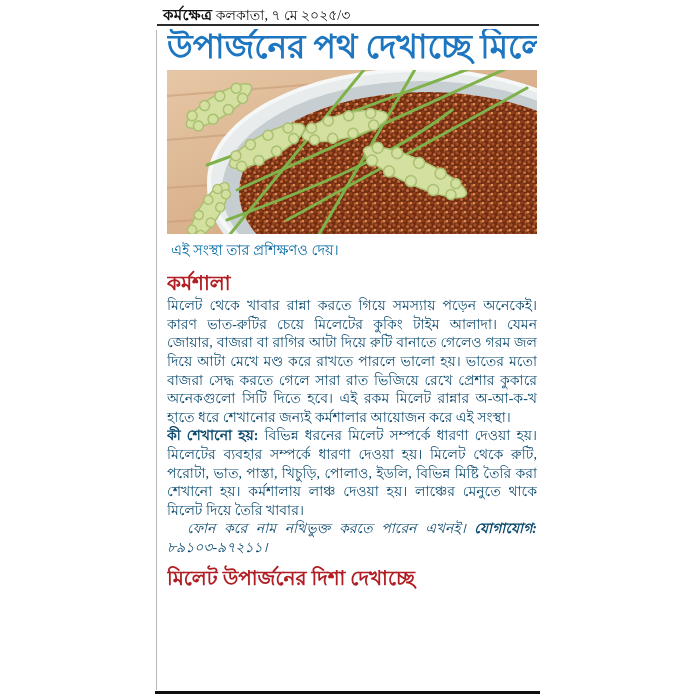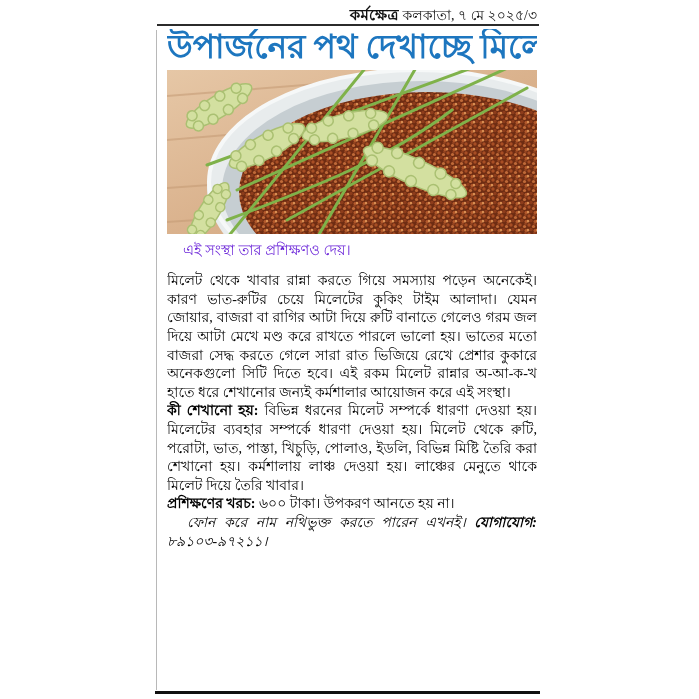--- a/index.html
+++ b/index.html
@@ -3,41 +3,41 @@
 <meta charset="utf-8">
 <style>
   html,body{margin:0;padding:0;}
   body{
     width:699px;height:699px;position:relative;background:#ffffff;
     font-family:"Liberation Serif","DejaVu Serif",serif;color:#1a1a1a;
     overflow:hidden;
   }
   .masthead{
     position:absolute;left:163px;top:3px;width:374px;
-    text-align:right;font-size:14px;color:#111;white-space:nowrap;
+    text-align:left;font-size:14px;color:#111;white-space:nowrap;
   }
   .masthead .logo{font-weight:bold;font-size:15px;letter-spacing:.3px;}
   .top-rule{position:absolute;left:157px;top:24px;width:382px;height:2px;background:#2b2b2b;}
   .left-rule{position:absolute;left:156px;top:30px;width:1px;height:660px;background:#b8b8b8;}
   .bottom-rule{position:absolute;left:155px;top:691px;width:385px;height:3px;background:#101010;}
   .article-col{
     position:absolute;left:167px;top:29px;width:370px;height:660px;overflow:hidden;
   }
   .headline{
     margin:0 0 5px 0;font-size:33px;line-height:1.1;font-weight:bold;
     color:#1d76bf;white-space:nowrap;overflow:hidden;
   }
   .kicker{margin:0 0 8px 0;font-size:14px;font-weight:bold;font-style:italic;color:#111;}
   .photo{display:block;width:370px;height:164px;}
-  .caption{margin:5px 0 9px 16px;font-size:14.5px;color:#6d28d9;}
+  .caption{margin:5px 0 9px 4px;font-size:14.5px;color:#0369a1;}
   .sec-heading{
     margin:6px 0 3px 0;font-size:20px;font-weight:bold;color:#b01e23;line-height:1.1;
   }
   .body-p{
-    margin:0;font-size:14px;line-height:18.6px;text-align:justify;color:#000000;
+    margin:0;font-size:14px;line-height:18.6px;text-align:justify;color:#0c4a6e;
   }
   .body-p .lbl{font-weight:bold;}
   .contact-p{text-indent:20px;font-style:italic;}
   .sec2{margin-top:9px;}
 </style>
 </head>
 <body>
 
 <div class="masthead">
   <span class="logo">কর্মক্ষেত্র</span>
@@ -148,33 +148,32 @@
         <circle cx="-24" cy="5" r="4.5"></circle>
           <circle cx="-8" cy="7" r="4.5"></circle>
           <circle cx="10" cy="7" r="4.5"></circle>
           <circle cx="24" cy="5" r="4.5"></circle>
       </g>
     </g>
   </svg>
 
   <p class="caption">এই সংস্থা তার প্রশিক্ষণও দেয়।</p>
 
+  <h2 class="sec-heading">কর্মশালা</h2>
 
   <p class="body-p">মিলেট থেকে খাবার রান্না করতে গিয়ে সমস্যায় পড়েন অনেকেই। কারণ ভাত-রুটির চেয়ে মিলেটের কুকিং টাইম আলাদা। যেমন জোয়ার, বাজরা বা রাগির আটা দিয়ে রুটি বানাতে গেলেও গরম জল দিয়ে আটা মেখে মণ্ড করে রাখতে পারলে ভালো হয়। ভাতের মতো বাজরা সেদ্ধ করতে গেলে সারা রাত ভিজিয়ে রেখে প্রেশার কুকারে অনেকগুলো সিটি দিতে হবে। এই রকম মিলেট রান্নার অ-আ-ক-খ হাতে ধরে শেখানোর জন্যই কর্মশালার আয়োজন করে এই সংস্থা।</p>
 
   <p class="body-p">
     <span class="lbl">কী শেখানো হয়: </span><span>বিভিন্ন ধরনের মিলেট সম্পর্কে ধারণা দেওয়া হয়। মিলেটের ব্যবহার সম্পর্কে ধারণা দেওয়া হয়। মিলেট থেকে রুটি, পরোটা, ভাত, পাস্তা, খিচুড়ি, পোলাও, ইডলি, বিভিন্ন মিষ্টি তৈরি করা শেখানো হয়। কর্মশালায় লাঞ্চ দেওয়া হয়। লাঞ্চের মেনুতে থাকে মিলেট দিয়ে তৈরি খাবার।</span>
   </p>
 
-  <p class="body-p">
-    <span class="lbl">প্রশিক্ষণের খরচ: </span><span>৬০০ টাকা। উপকরণ আনতে হয় না।</span>
-  </p>
 
 
 
   <p class="body-p contact-p">
     <span>ফোন করে নাম নথিভুক্ত করতে পারেন এখনই। </span><span class="lbl">যোগাযোগ: </span><span>৮৯১০৩-৯৭২১১।</span>
   </p>
 
+  <h2 class="sec-heading sec2">মিলেট উপার্জনের দিশা দেখাচ্ছে</h2>
 
 </div>
 
 <div class="bottom-rule"></div>
 
 </body></html>

